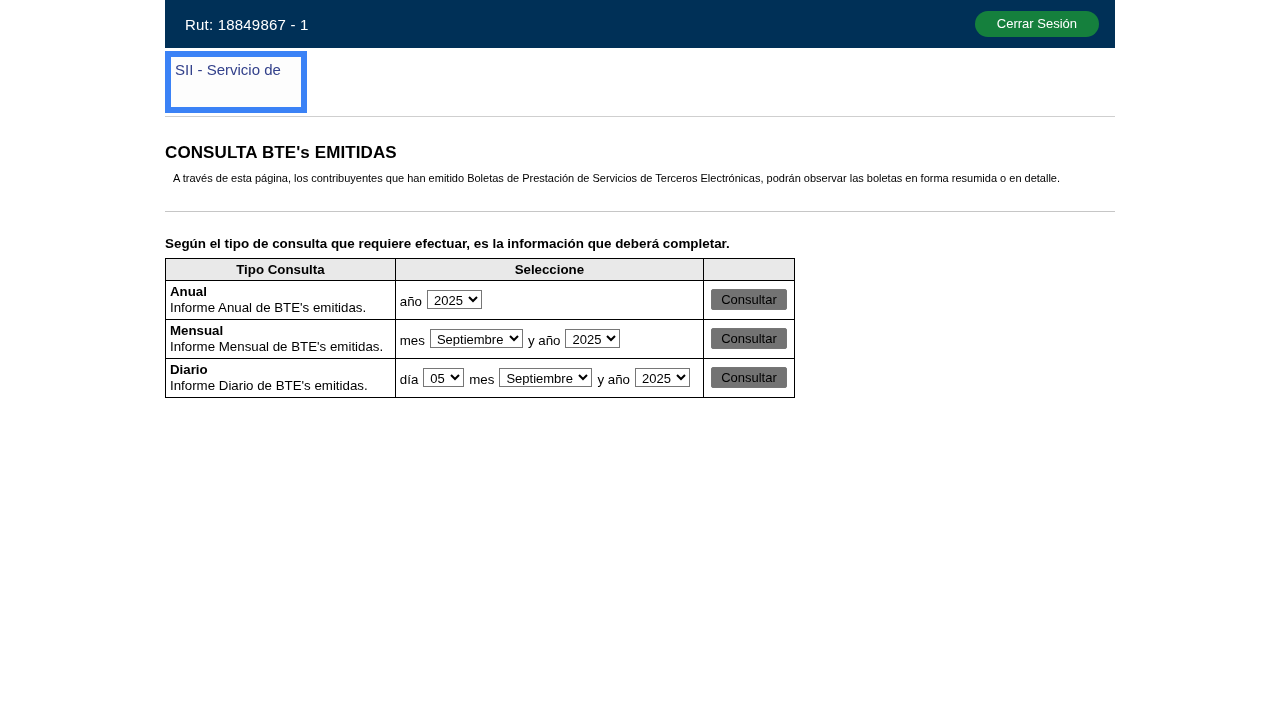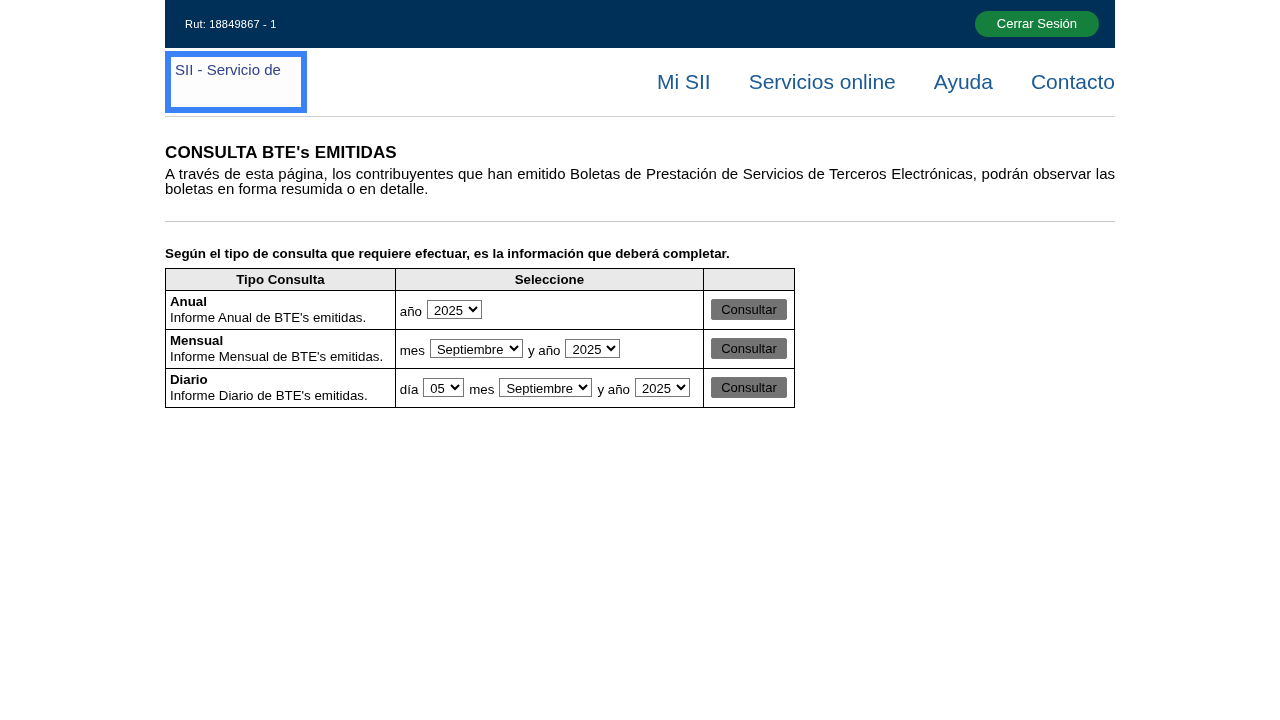--- a/index.html
+++ b/index.html
@@ -27,21 +27,21 @@
     background: #003057;
     height: 48px;
     display: flex;
     align-items: center;
     justify-content: space-between;
     padding: 0 16px 0 20px;
     box-sizing: border-box;
   }
   .topbar .rut {
     color: #ffffff;
-    font-size: 11px;
+    font-size: 15px;
     letter-spacing: .2px;
   }
   .logout-btn {
     background: #15803d;
     color: #ffffff;
     border: none;
     border-radius: 13px;
     height: 26px;
     padding: 0 22px;
     font-size: 13px;
@@ -91,22 +91,22 @@
   
   .page-body { padding-top: 26px; }
   h1.page-title {
     font-size: 17px;
     font-weight: bold;
     color: #000;
     margin: 0 0 3px 0;
     letter-spacing: .1px;
   }
   p.page-desc {
-    margin: 0;
-    font-size: 15px;
+    margin: 8px;
+    font-size: 11px;
     color: #000;
     line-height: 15px;
     width: 950px;
     text-align: justify;
   }
   .divider {
     margin-top: 25px;
     border-top: 1px solid #c6c6c6;
     width: 950px;
   }
@@ -174,26 +174,20 @@
   <div class="content-wrap">
 
     <div class="topbar">
       <span class="rut">Rut: 18849867 - 1</span>
       <button class="logout-btn">Cerrar Sesión</button>
     </div>
 
     <div class="header">
       <div class="logo-box">
         <span class="alt-text">SII - Servicio de</span>
-      </div>
-      <div class="nav">
-        <a href="#">Mi SII</a>
-        <a href="#">Servicios online</a>
-        <a href="#">Ayuda</a>
-        <a href="#">Contacto</a>
       </div>
     </div>
 
     <div class="page-body">
       <h1 class="page-title">CONSULTA BTE's EMITIDAS</h1>
       <p class="page-desc">A través de esta página, los contribuyentes que han emitido Boletas de Prestación de Servicios de Terceros Electrónicas, podrán observar las boletas en forma resumida o en detalle.</p>
       <div class="divider"></div>
 
       <div class="form-block">
         <div class="instructions">Según el tipo de consulta que requiere efectuar, es la información que deberá completar.</div>

